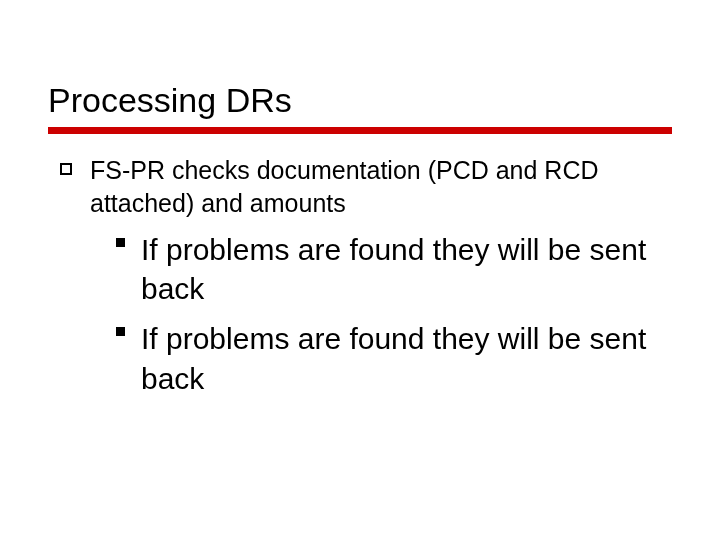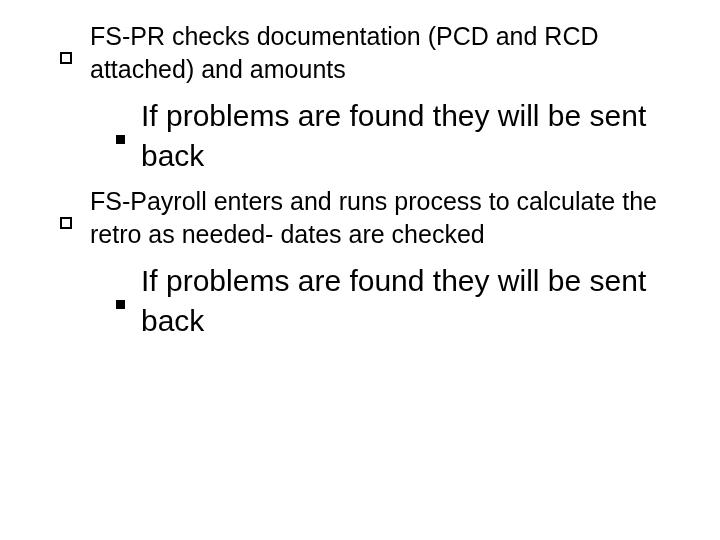--- a/index.html
+++ b/index.html
@@ -30,21 +30,21 @@
       margin-top: 6px;
       height: 7px;
       background: #cc0000;
       width: 100%;
     }
     .content {
       padding: 20px 60px 0 60px;
     }
     .bullet-row {
       display: flex;
-      align-items: center;
+      align-items: flex-start;
       margin-bottom: 10px;
     }
     .bullet-row.level1 {
       margin-left: 0;
     }
     .bullet-row.level2 {
       margin-left: 56px;
     }
     .bullet-icon {
       flex-shrink: 0;
@@ -77,39 +77,39 @@
       line-height: 1.32;
     }
     .group {
       margin-bottom: 10px;
     }
   </style>
 </head>
 <body>
 
 <div class="slide">
+  <div class="title-block">
+    <h1 class="title">Processing DRs</h1>
+    <div class="underline"></div>
+  </div>
 
   <div class="content">
 
     <div class="group">
       <div class="bullet-row level1">
         <span class="bullet-icon"></span>
         <span class="bullet-text">FS-PR checks documentation (PCD and RCD attached) and amounts</span>
       </div>
       <div class="bullet-row level2">
         <span class="bullet-icon"></span>
         <span class="bullet-text">If problems are found they will be sent back</span>
       </div>
     </div>
 
     <div class="group">
-      <div class="bullet-row level1">
-        <span class="bullet-icon"></span>
-        <span class="bullet-text">FS-Payroll enters and runs process to calculate the retro as needed- dates are checked</span>
-      </div>
       <div class="bullet-row level2">
         <span class="bullet-icon"></span>
         <span class="bullet-text">If problems are found they will be sent back</span>
       </div>
     </div>
 
   </div>
 </div>
 
 </body></html>

